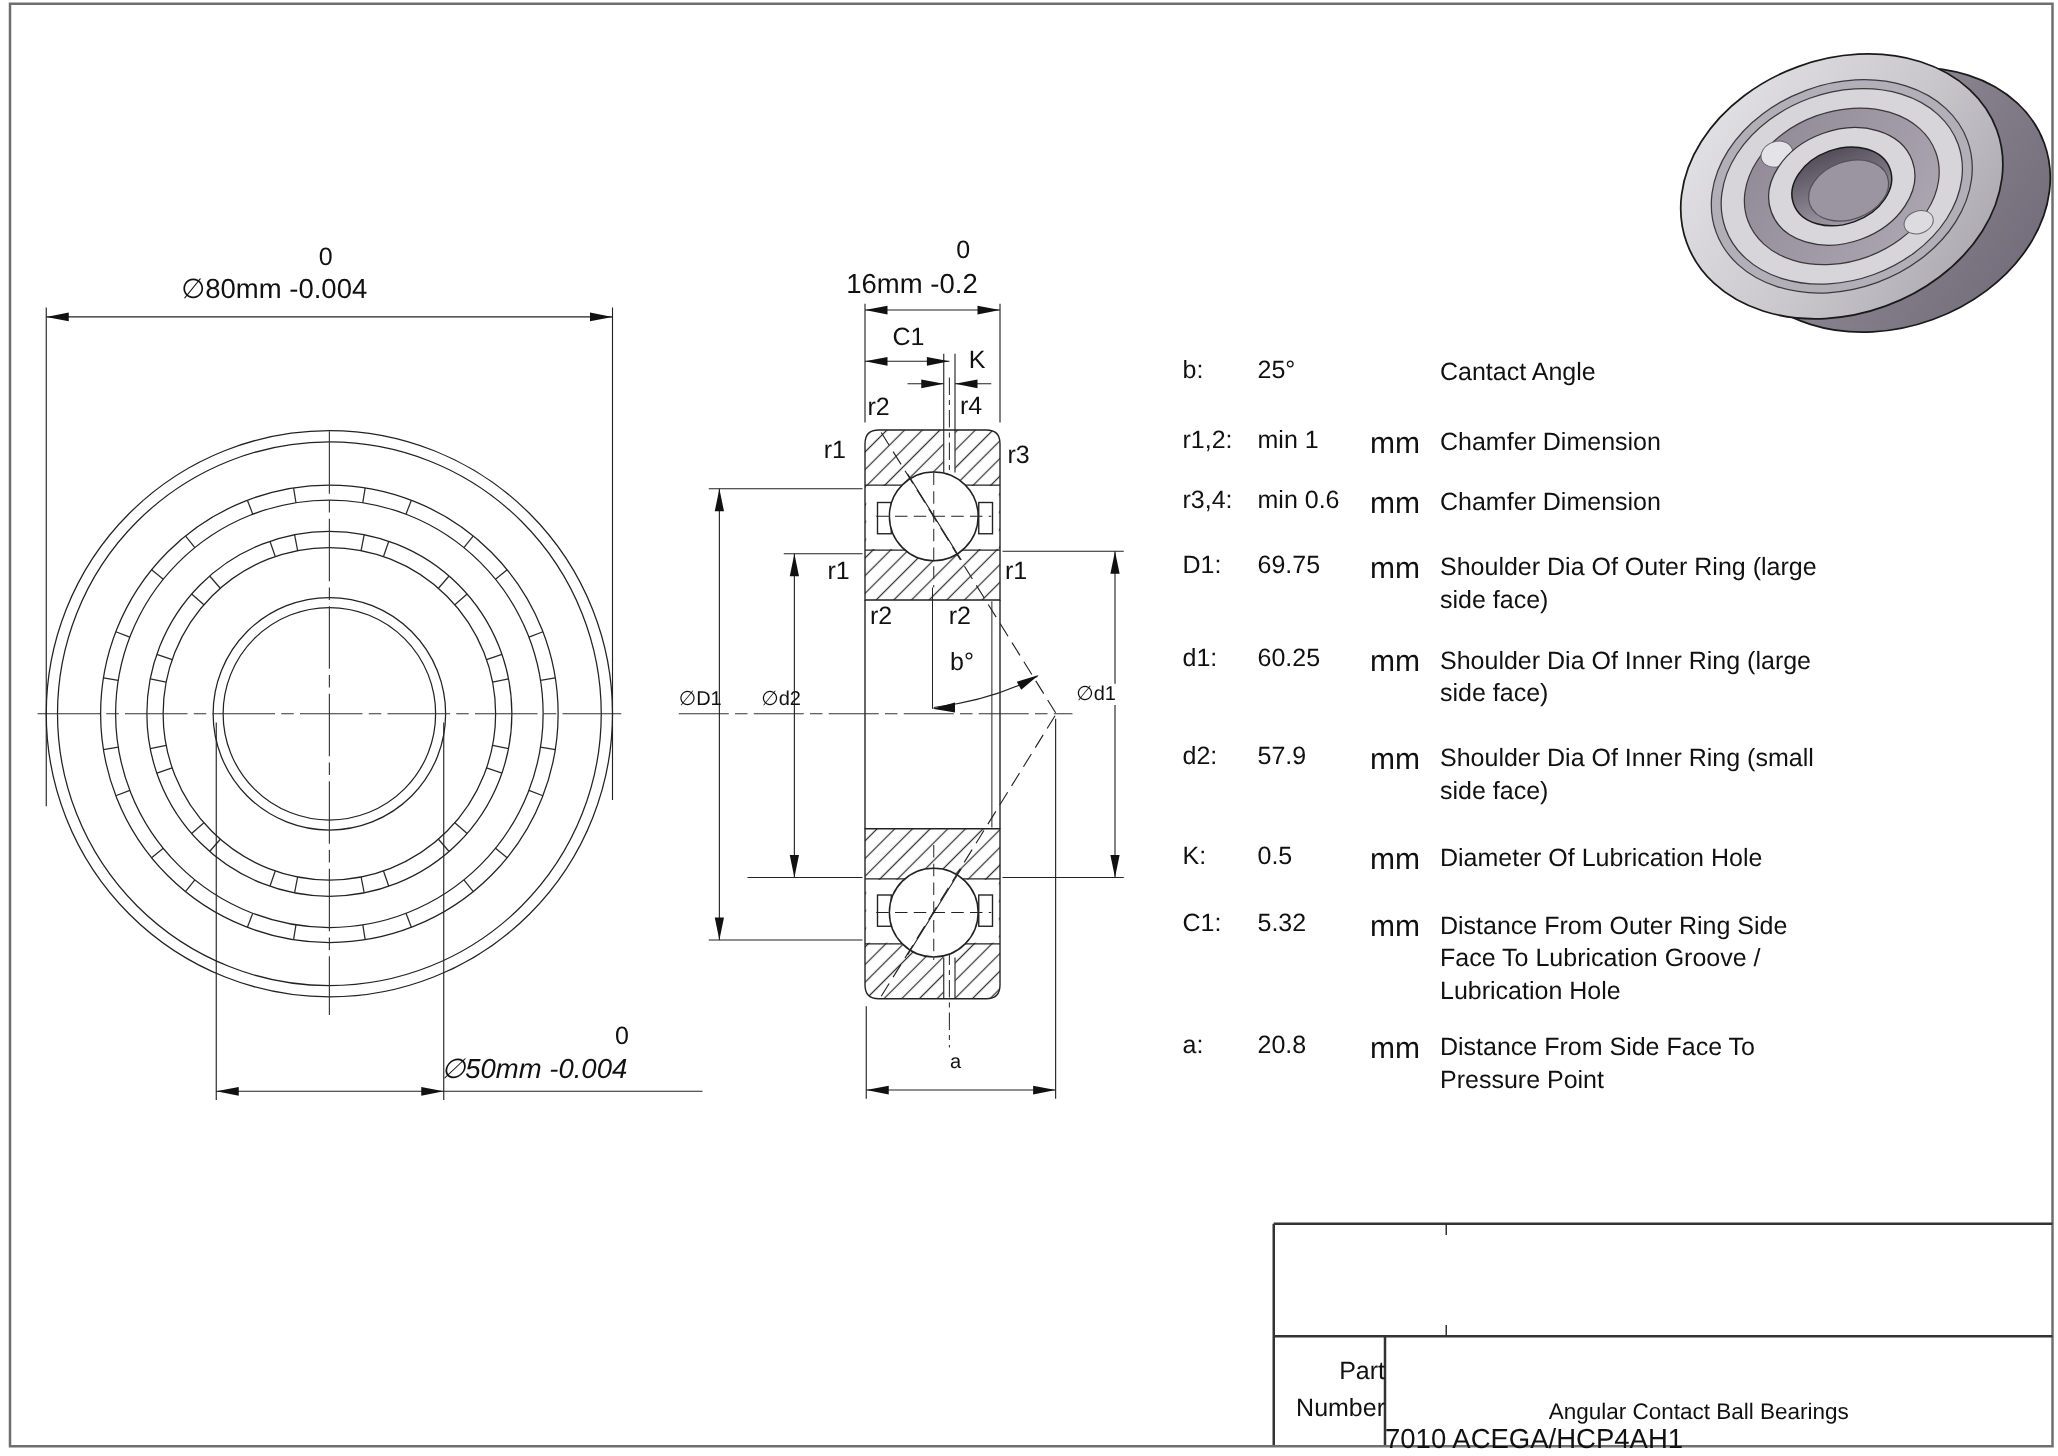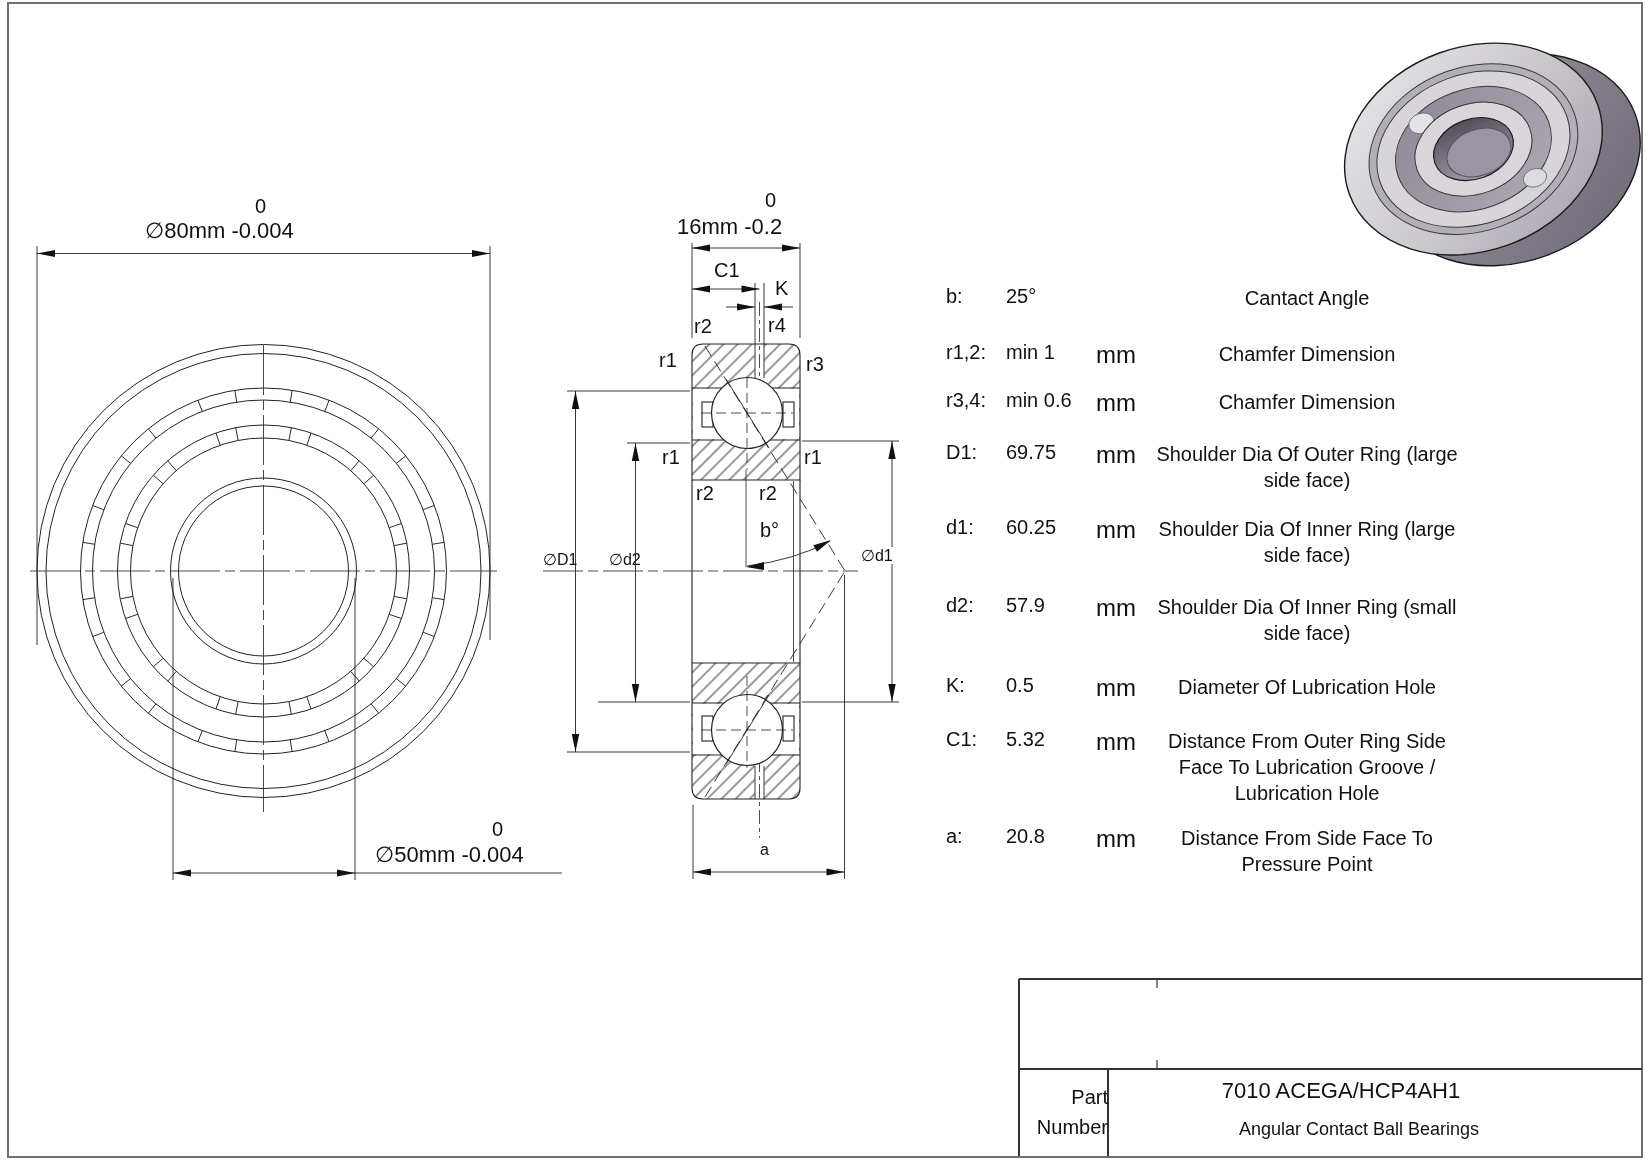--- a/index.html
+++ b/index.html
@@ -9,25 +9,25 @@
   .dim{font-size:22px;}
   .tol{font-size:20px;}
   .lbl{font-size:20px;}
   .big{font-size:16px;}
   .wbg{background:#fff;padding:0 2px;}
   .spec-row{position:absolute;left:946px;width:660px;}
   .spec-row .c-label{position:absolute;left:0;top:0;font-size:20px;}
   .spec-row .c-value{position:absolute;left:60px;top:0;font-size:20px;}
   .spec-row .c-unit{position:absolute;left:150px;top:0;font-size:24px;}
   .spec-row .c-desc{position:absolute;left:206px;top:0;width:310px;font-size:20px;
-                    line-height:26px;white-space:normal;text-align:center;}
+                    line-height:26px;white-space:normal;}
   #title-contact{position:absolute;left:1021px;top:1012px;width:620px;text-align:center;font-size:19px;}
   #title-partlabel{position:absolute;left:1019px;top:1082px;width:89px;text-align:right;
                    font-size:20px;line-height:30px;white-space:normal;}
-  #title-partnum{position:absolute;left:1108px;top:1078px;width:466px;text-align:center;font-size:22px;}
+  #title-partnum{position:absolute;left:1108px;top:1138px;width:466px;font-size:22px;}
   #title-type{position:absolute;left:1108px;top:1119px;width:502px;text-align:center;font-size:18px;}
   svg{position:absolute;left:0;top:0;}
 </style>
 </head>
 <body>
 
 <div id="page">
 
 <svg width="1646" height="1165" viewBox="0 0 1646 1165">
   <defs>
@@ -226,21 +226,21 @@
     <path d="M1019,1069 H1642"></path>
     <path d="M1108,1069 V1156"></path>
     <path d="M1157,979 V988" stroke-width="1.2"></path>
     <path d="M1157,1060 V1069" stroke-width="1.2"></path>
   </g>
 </svg>
 
   <div class="txt tol" style="left:255px;top:196px;">0</div>
   <div class="txt dim" style="left:145px;top:219px;">∅80mm -0.004</div>
   <div class="txt tol" style="left:492px;top:819px;">0</div>
-  <div class="txt dim" style="left:375px;top:843px;">∅50mm -0.004</div>
+  <div class="txt dim" style="left:353px;top:843px;font-style:italic;">∅50mm -0.004</div>
 
   <div class="txt tol" style="left:765px;top:190px;">0</div>
   <div class="txt dim" style="left:677px;top:215px;">16mm -0.2</div>
   <div class="txt lbl" style="left:714px;top:260px;">C1</div>
   <div class="txt lbl" style="left:775px;top:278px;">K</div>
   <div class="txt lbl" style="left:694px;top:316px;">r2</div>
   <div class="txt lbl" style="left:768px;top:315px;">r4</div>
   <div class="txt lbl" style="left:659px;top:350px;">r1</div>
   <div class="txt lbl" style="left:806px;top:354px;">r3</div>
   <div class="txt lbl" style="left:662px;top:447px;">r1</div>

